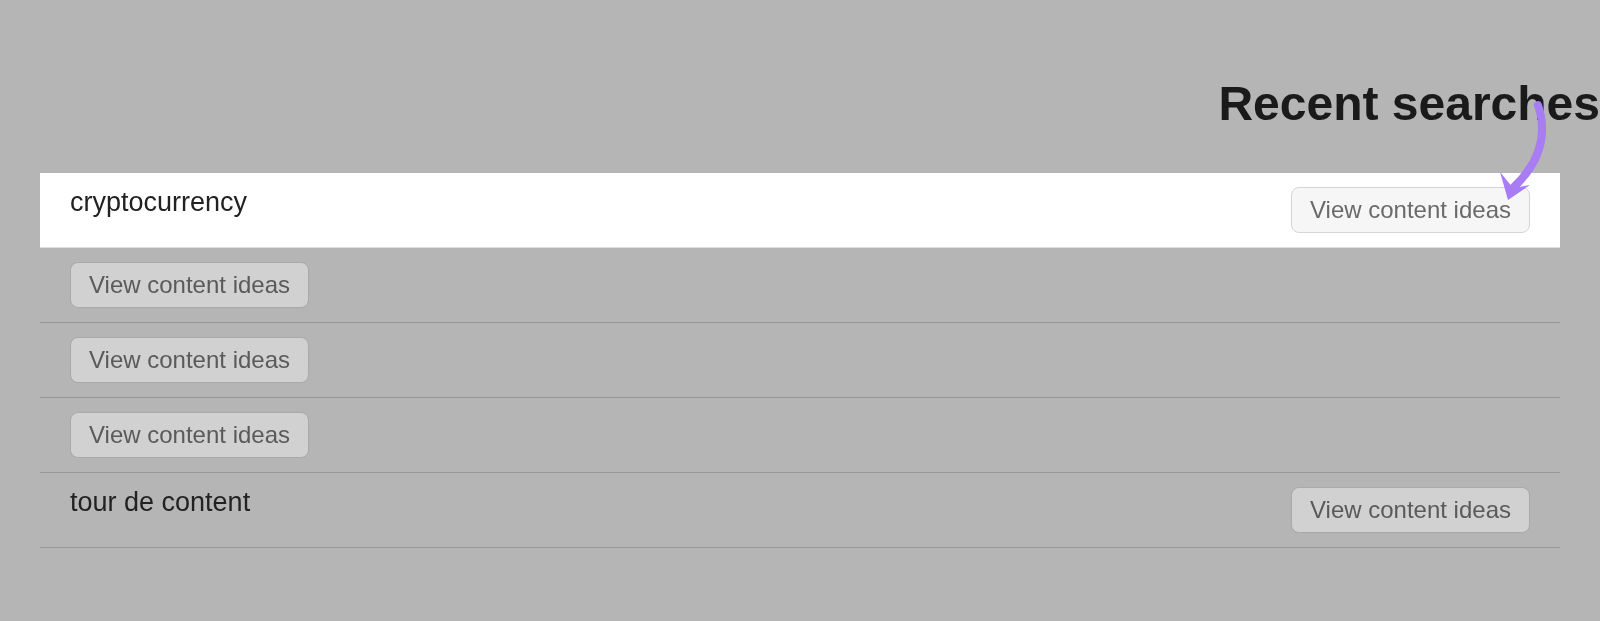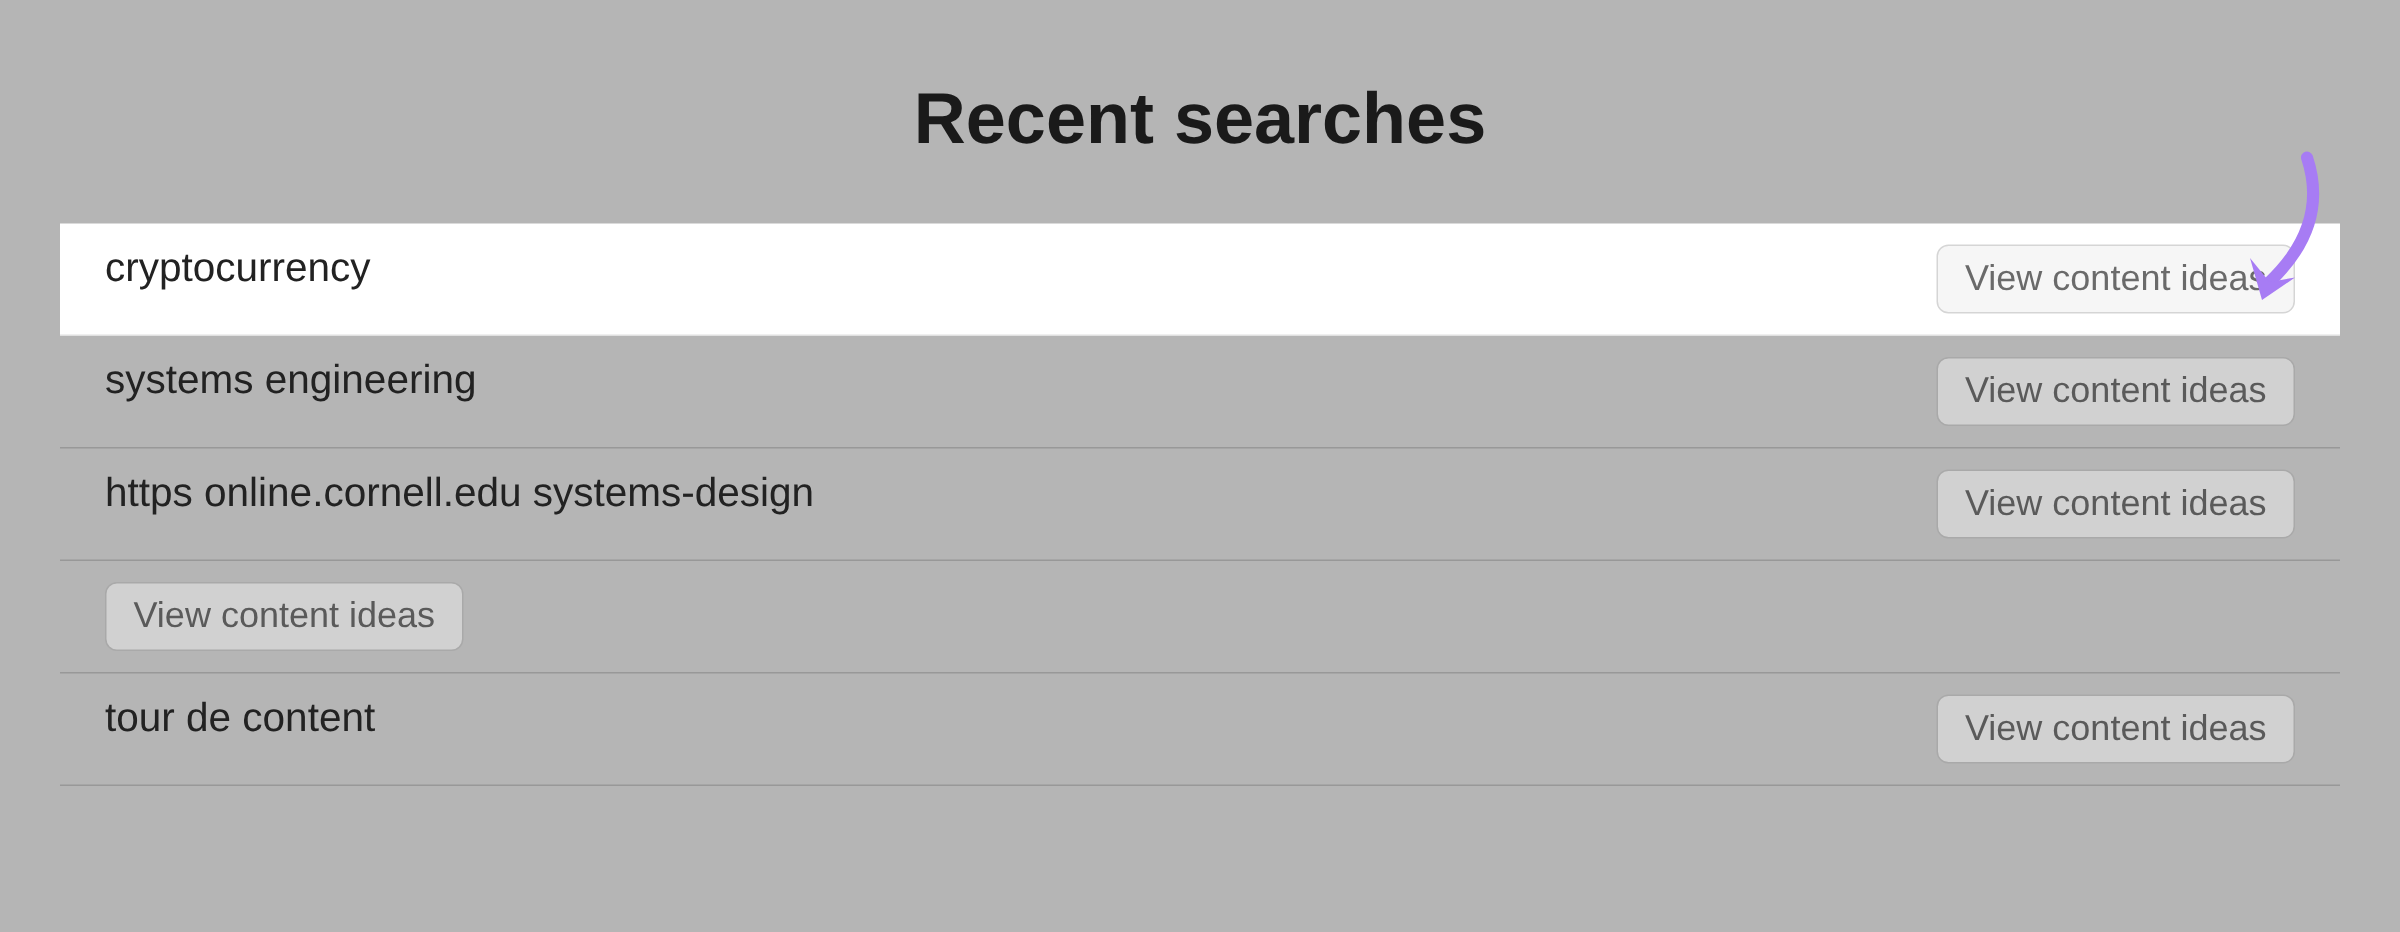--- a/index.html
+++ b/index.html
@@ -9,25 +9,25 @@
     }
     body {
       width: 1600px;
       height: 621px;
       background-color: #b5b5b5;
       font-family: -apple-system, BlinkMacSystemFont, "Segoe UI", Helvetica, Arial, sans-serif;
       overflow: hidden;
       position: relative;
     }
     .page-title {
-      text-align: center;
+      text-align: right;
       font-size: 48px;
       font-weight: 700;
       color: #1a1a1a;
-      padding-top: 52px;
+      padding-top: 76px;
       padding-bottom: 42px;
     }
     .search-list {
       margin: 0 40px;
     }
     .search-row {
       display: flex;
       justify-content: space-between;
       padding: 14px 30px;
       border-bottom: 1px solid rgba(140,140,140,0.7);
@@ -71,26 +71,24 @@
 <h1 class="page-title">Recent searches</h1>
 
 <div class="search-list">
 
   <div class="search-row highlighted">
     <span class="search-term">cryptocurrency</span>
     <button class="view-btn">View content ideas</button>
   </div>
 
   <div class="search-row">
-    <span class="search-term">systems engineering</span>
     <button class="view-btn">View content ideas</button>
   </div>
 
   <div class="search-row">
-    <span class="search-term">https online.cornell.edu systems-design</span>
     <button class="view-btn">View content ideas</button>
   </div>
 
   <div class="search-row">
     <button class="view-btn">View content ideas</button>
   </div>
 
   <div class="search-row">
     <span class="search-term">tour de content</span>
     <button class="view-btn">View content ideas</button>

